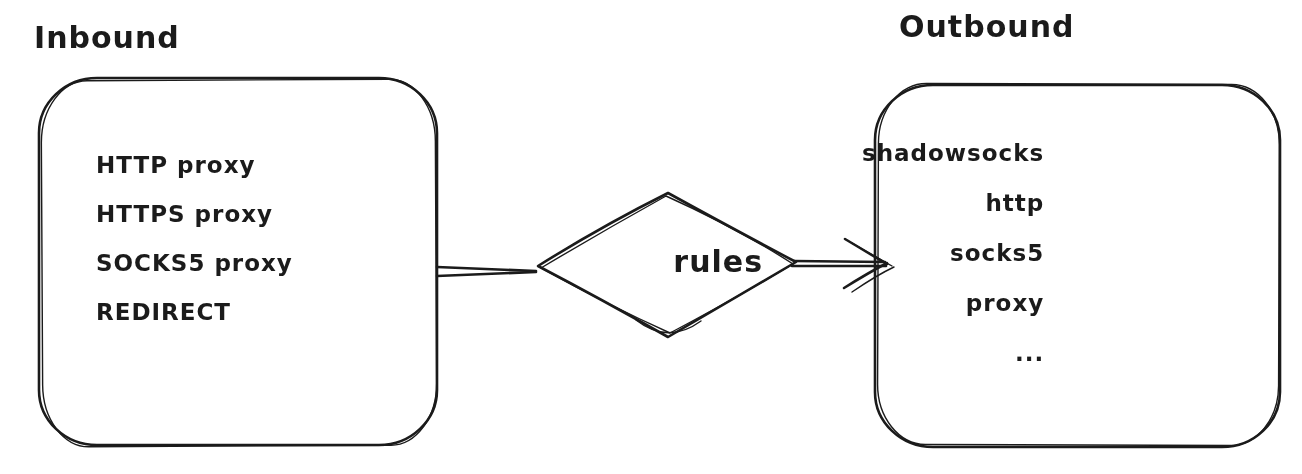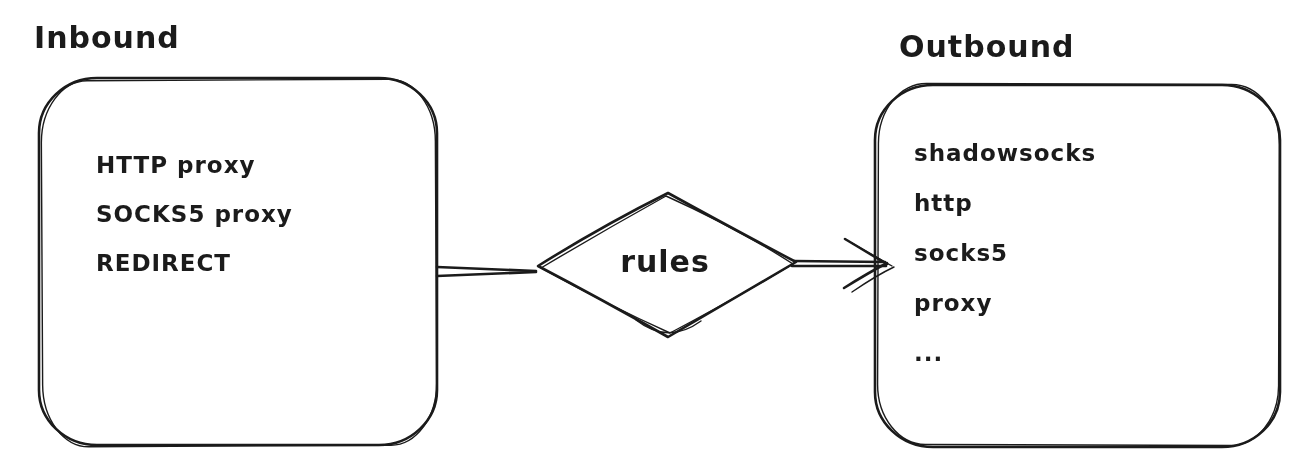--- a/index.html
+++ b/index.html
@@ -22,37 +22,37 @@
   .s2 { fill: none; stroke: var(--ink); stroke-width: 2.6; stroke-linecap: round; stroke-linejoin: round; }
   .s1 { fill: none; stroke: var(--ink); stroke-width: 1.4; stroke-linecap: round; stroke-linejoin: round; }
   .title {
     position: absolute;
     font-size: 30px;
     font-weight: 700;
     letter-spacing: 1px;
     white-space: nowrap;
   }
   .inbound-title  { left: 34px;  top: 20px; }
-  .outbound-title { left: 899px; top: 29px; text-align: center; }
+  .outbound-title { left: 899px; top: 9px; text-align: center; }
   .list { position: absolute; }
   .inbound-list  { left: 96px;  top: 141px; }
-  .outbound-list { left: 914px; top: 128px; }
+  .outbound-list { left: 862px; top: 128px; text-align: right; }
   .list-item {
     font-size: 23px;
     font-weight: 700;
     letter-spacing: 1px;
     white-space: nowrap;
   }
   .inbound-list  .list-item { height: 49px; line-height: 49px; }
   .outbound-list .list-item { height: 50px; line-height: 50px; }
   .diamond-label {
     position: absolute;
     left: 567px; top: 238px;
     width: 196px; height: 48px;
-    text-align: center;
+    text-align: right;
     line-height: 48px;
     font-size: 30px;
     font-weight: 700;
     letter-spacing: 1px;
   }
 </style>
 </head>
 <body>
 
 <div class="canvas">
@@ -90,20 +90,21 @@
         <path class="s1" d="M852 292 Q877 275 894 267"></path>
       </g>
     </g>
   </svg>
 
   <div class="title inbound-title">Inbound</div>
   <div class="title outbound-title">Outbound</div>
 
   <div class="list inbound-list">
     <div class="list-item">HTTP proxy</div>
+    <div class="list-item">HTTPS proxy</div>
     <div class="list-item">SOCKS5 proxy</div>
     <div class="list-item">REDIRECT</div>
   </div>
 
   <div class="list outbound-list">
     <div class="list-item">shadowsocks</div>
     <div class="list-item">http</div>
     <div class="list-item">socks5</div>
     <div class="list-item">proxy</div>
     <div class="list-item">...</div>

